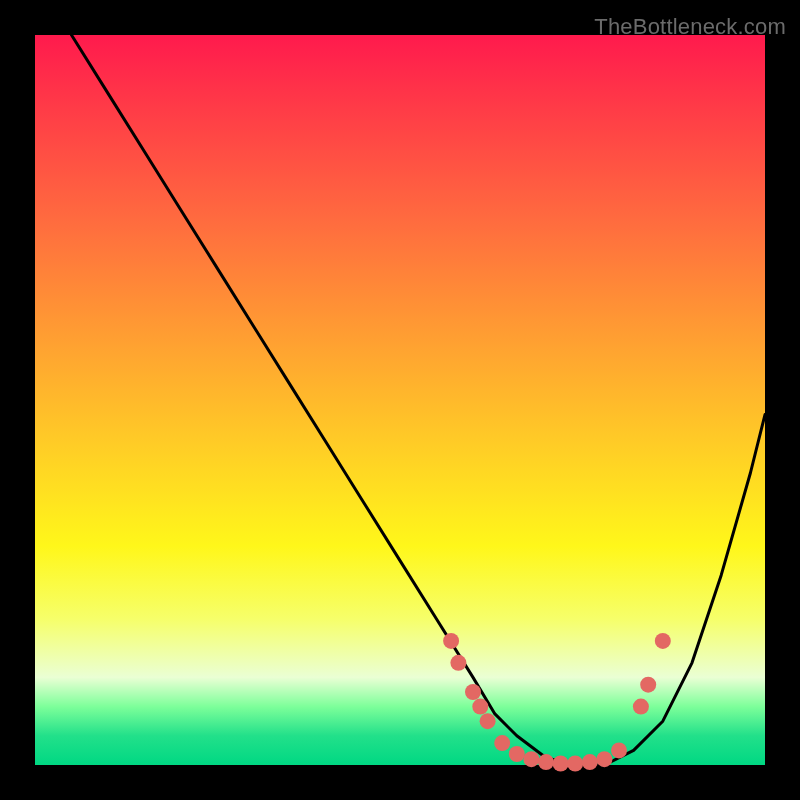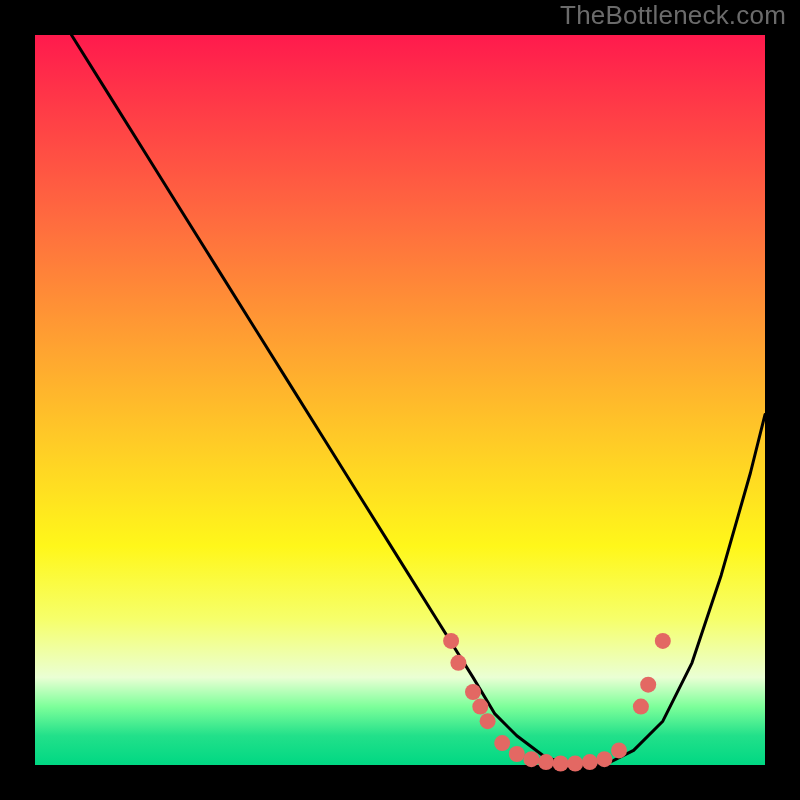--- a/index.html
+++ b/index.html
@@ -34,24 +34,24 @@
       #ffc927 55%,
       #fff71a 70%,
       #f6ff6a 80%,
       #eaffd4 88%,
       #7dff9a 92%,
       #22e08a 96%,
       #00d883 100%);
   }
   .watermark {
     position: absolute;
-    top: 0;
+    top: 14px;
     right: 14px;
     color: #6b6b6b;
-    font-size: 26px;
+    font-size: 22px;
     letter-spacing: 0.2px;
     user-select: none;
   }
   svg.curve {
     position: absolute;
     left: 0;
     top: 0;
     width: 730px;
     height: 730px;
     overflow: visible;

